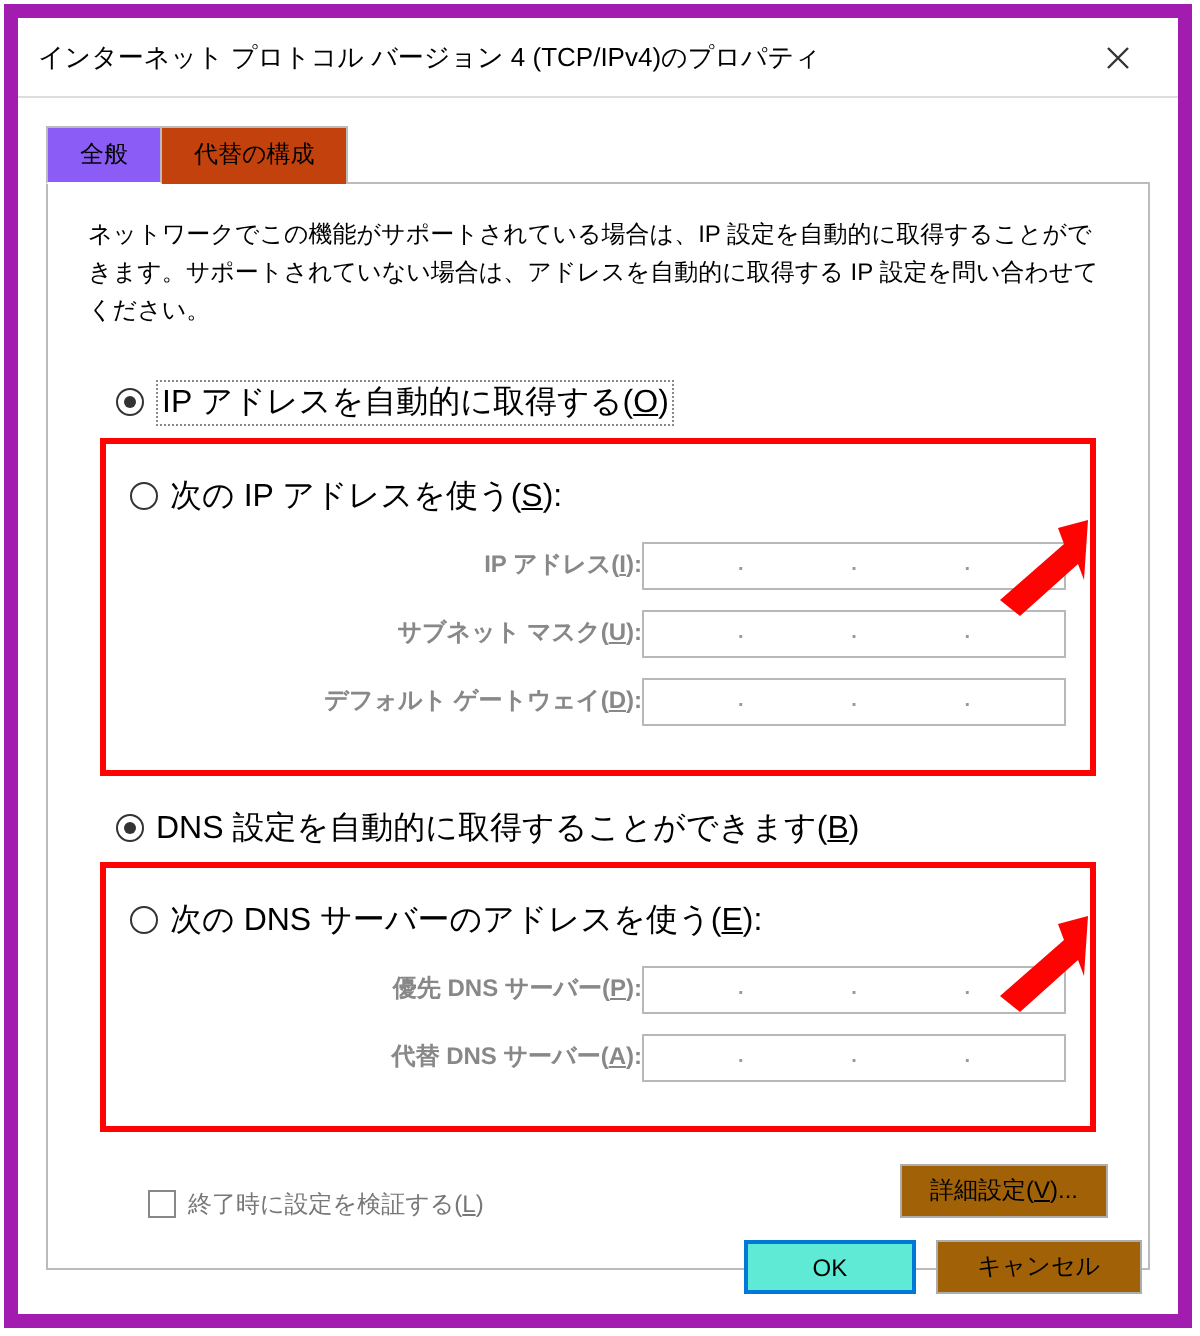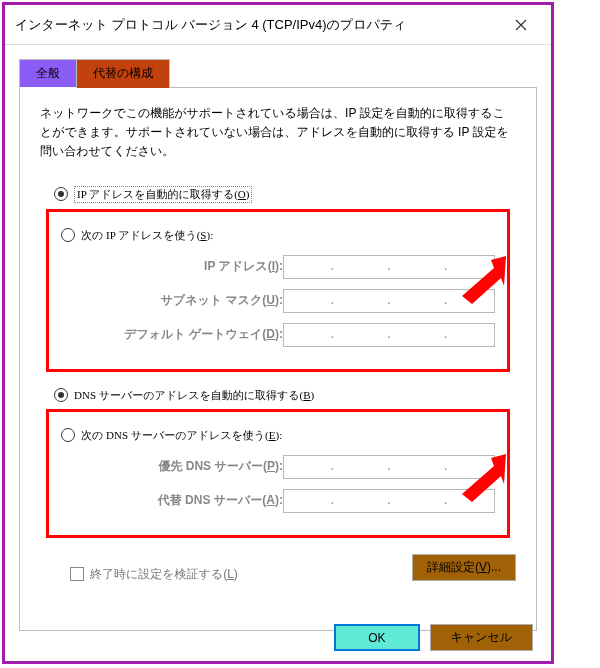--- a/index.html
+++ b/index.html
@@ -5,23 +5,23 @@
     * { box-sizing: border-box; margin: 0; padding: 0; }
     body {
       font-family: "Yu Gothic UI", "Meiryo", sans-serif;
       font-size: 12px;
       background: #fff;
       width: 600px;
       height: 668px;
       overflow: hidden;
     }
     .dialog {
-      width: 552px;
+      width: 594px;
       height: 662px;
-      border: 3px solid #a21caf;
+      border: 7px solid #a21caf;
       margin: 2px;
       background: #fff;
       position: relative;
     }
     .titlebar {
       display: flex;
       align-items: center;
       height: 40px;
       padding: 0 10px;
       border-bottom: 1px solid #ddd;
@@ -95,22 +95,21 @@
       flex-shrink: 0;
     }
     .radio.checked::after {
       content: "";
       width: 6px;
       height: 6px;
       background: #333;
       border-radius: 50%;
     }
     .radio-label {
-      font-size: 11px;
-      font-family: Liberation Serif, serif;
+      font-size: 16px;
     }
     .dotted {
       border: 1px dotted #888;
       padding: 0 2px;
       display: inline-block;
     }
     .group {
       border: 3px solid #ff0202;
       padding: 10px 12px 12px 12px;
       margin: 4px 6px 14px 6px;
@@ -241,21 +240,21 @@
           <div class="ip-input">
               <span>.</span>
               <span>.</span>
               <span>.</span>
             </div>
         </div>
       </div>
 
       <div class="radio-row">
         <span class="radio checked"></span>
-        <span class="radio-label"><span>DNS サーバーのアドレスを自動的に取得する(</span><span class="u">B</span><span>)</span></span>
+        <span class="radio-label"><span>DNS 設定を自動的に取得することができます(</span><span class="u">B</span><span>)</span></span>
       </div>
 
       <div class="group">
         <div class="radio-row" style="padding-left:0;">
           <span class="radio"></span>
           <span class="radio-label"><span>次の DNS サーバーのアドレスを使う(</span><span class="u">E</span><span>):</span></span>
         </div>
         <div class="field-row">
           <div class="field-label"><span>優先 DNS サーバー(</span><span class="u">P</span><span>):</span></div>
           <div class="ip-input">

